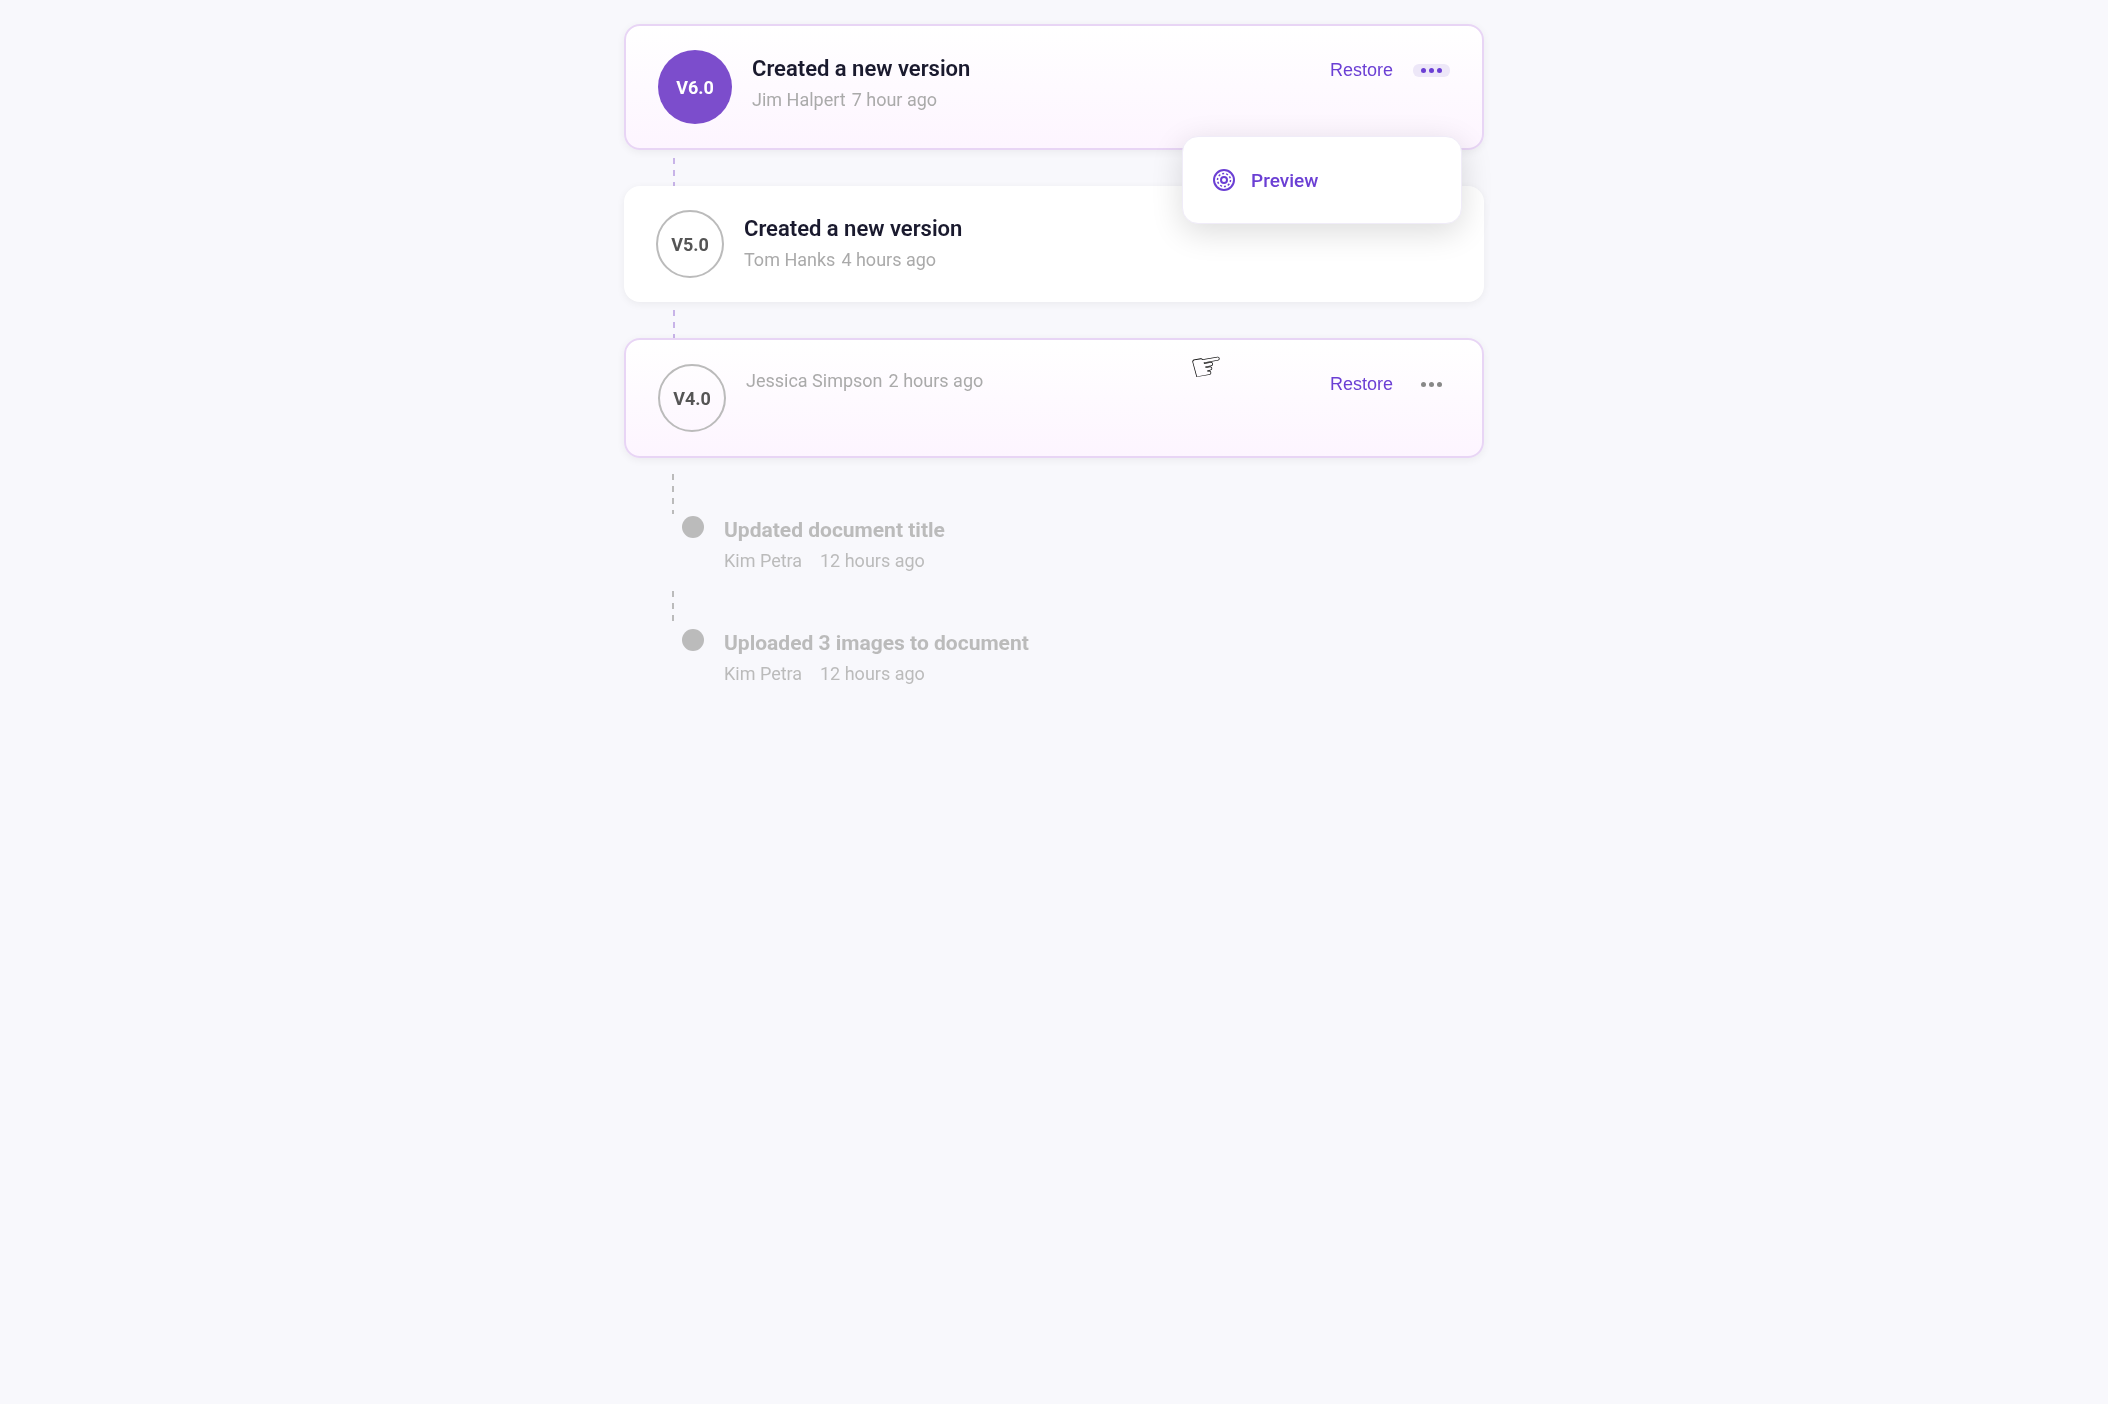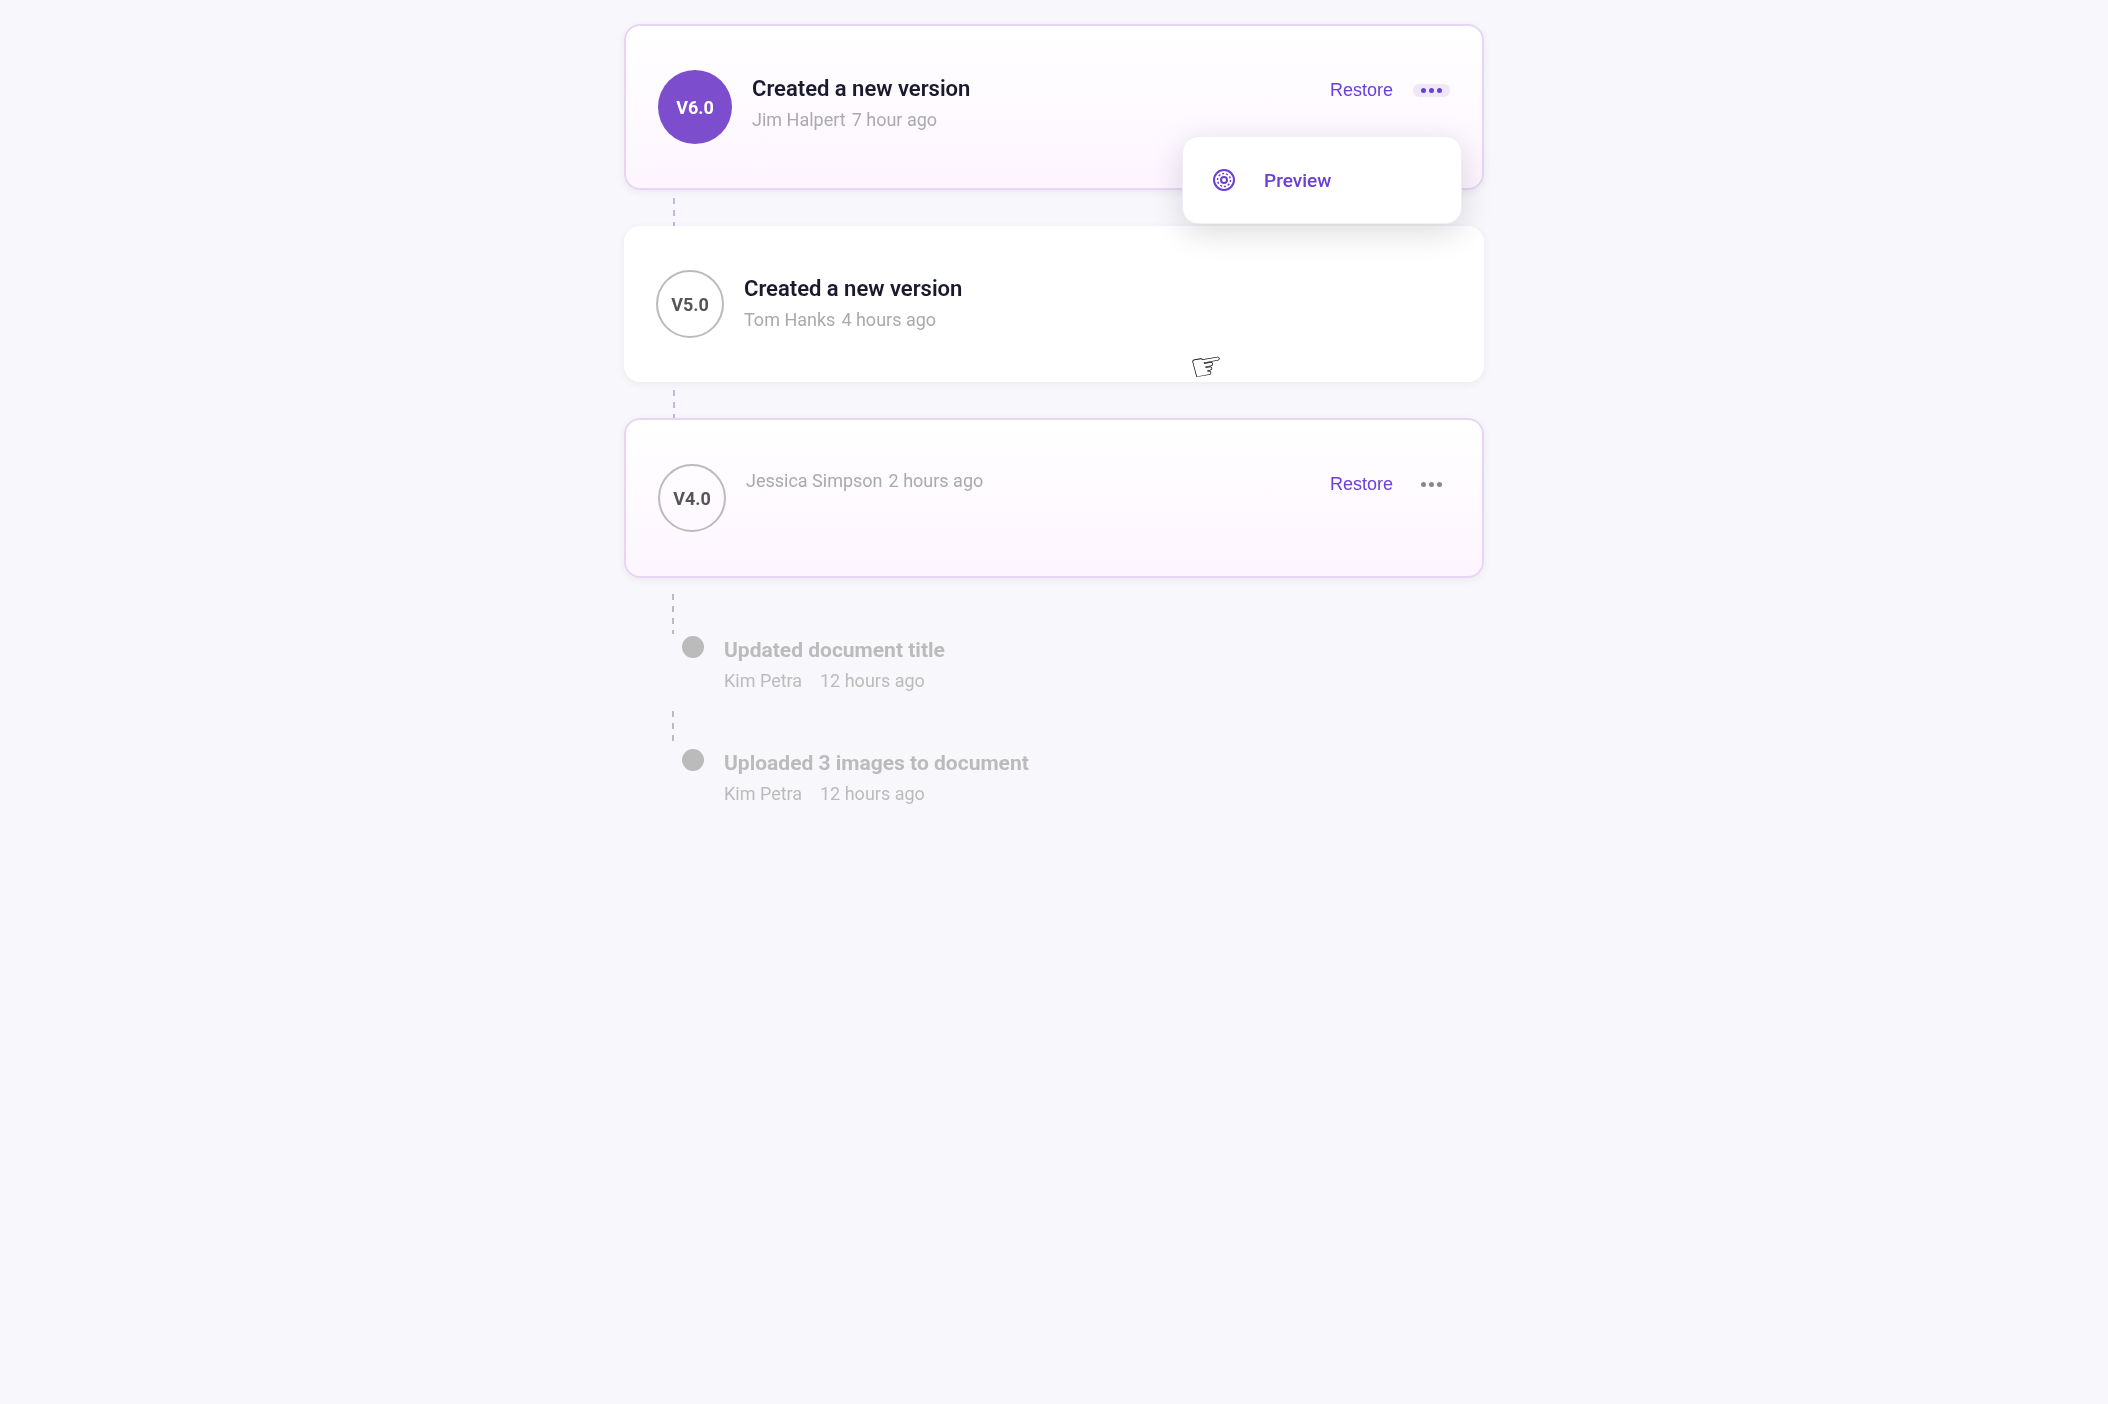--- a/index.html
+++ b/index.html
@@ -18,21 +18,21 @@
 
     .versions-container {
       max-width: 860px;
       margin: 0 auto;
       position: relative;
     }
 
     .version-card {
       background: #ffffff;
       border-radius: 16px;
-      padding: 44px 32px;
+      padding: 24px 32px;
       margin-bottom: 8px;
       position: relative;
       box-shadow: 0 2px 8px rgba(0,0,0,0.06);
       display: flex;
       align-items: flex-start;
       gap: 20px;
     }
 
     .version-card.highlighted {
       border: 2px solid #e8d5f5;
@@ -158,21 +158,21 @@
       box-shadow: 0 8px 32px rgba(0,0,0,0.14);
       z-index: 100;
       min-width: 280px;
       padding: 12px 0;
       border: 1px solid #f0ecf8;
     }
 
     .dropdown-item {
       display: flex;
       align-items: center;
-      gap: 27px;
+      gap: 14px;
       padding: 18px 28px;
       font-size: 19px;
       font-weight: 500;
       cursor: pointer;
       color: #222;
     }
 
     .dropdown-item.preview {
       color: #6b3fd4;
     }

